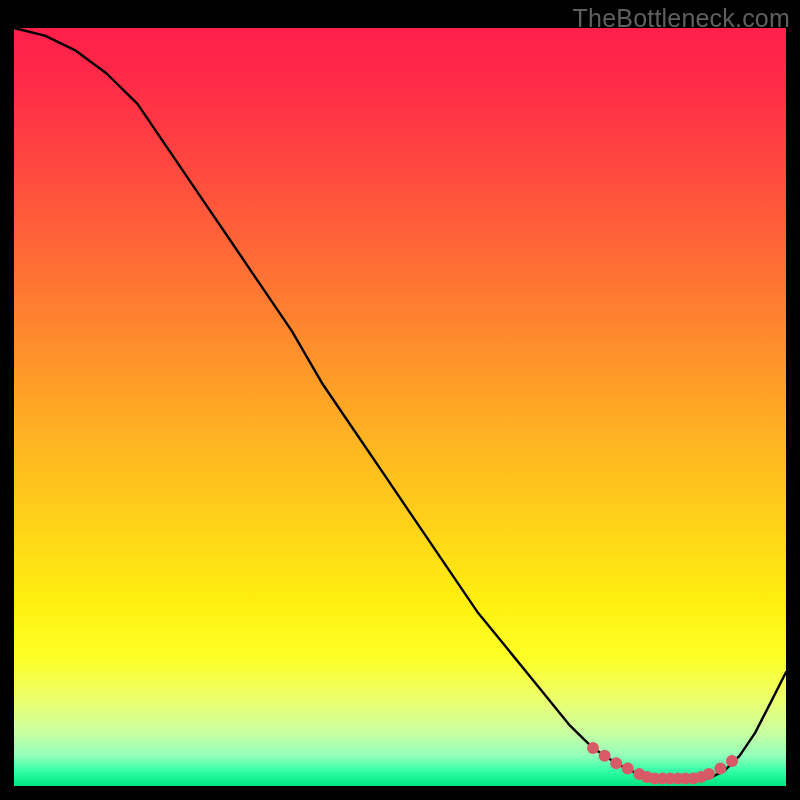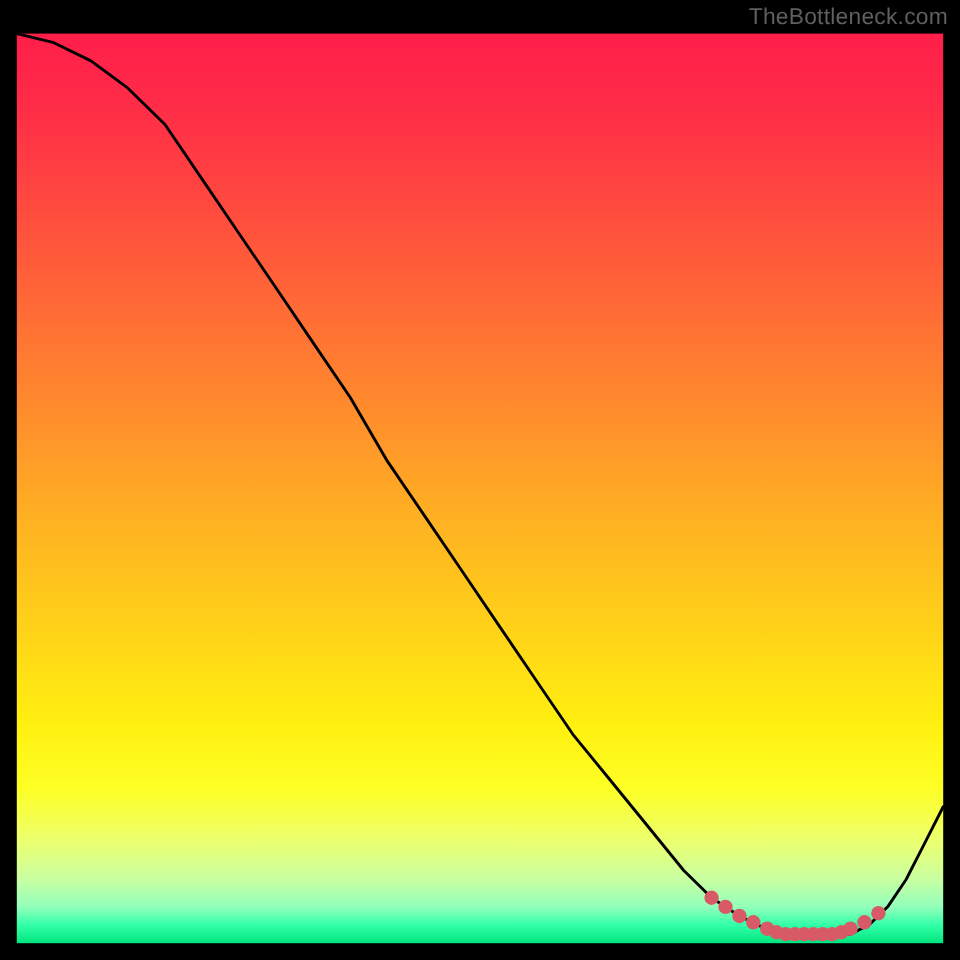--- a/index.html
+++ b/index.html
@@ -14,21 +14,21 @@
     position: relative;
     width: 800px;
     height: 800px;
     background: #000;
   }
   .watermark {
     position: absolute;
     top: 4px;
     right: 10px;
     color: #5f5f5f;
-    font-size: 19px;
+    font-size: 25px;
     font-weight: 500;
     letter-spacing: 0.2px;
     user-select: none;
   }
   .plot {
     position: absolute;
     left: 14px;
     top: 28px;
     width: 772px;
     height: 758px;

